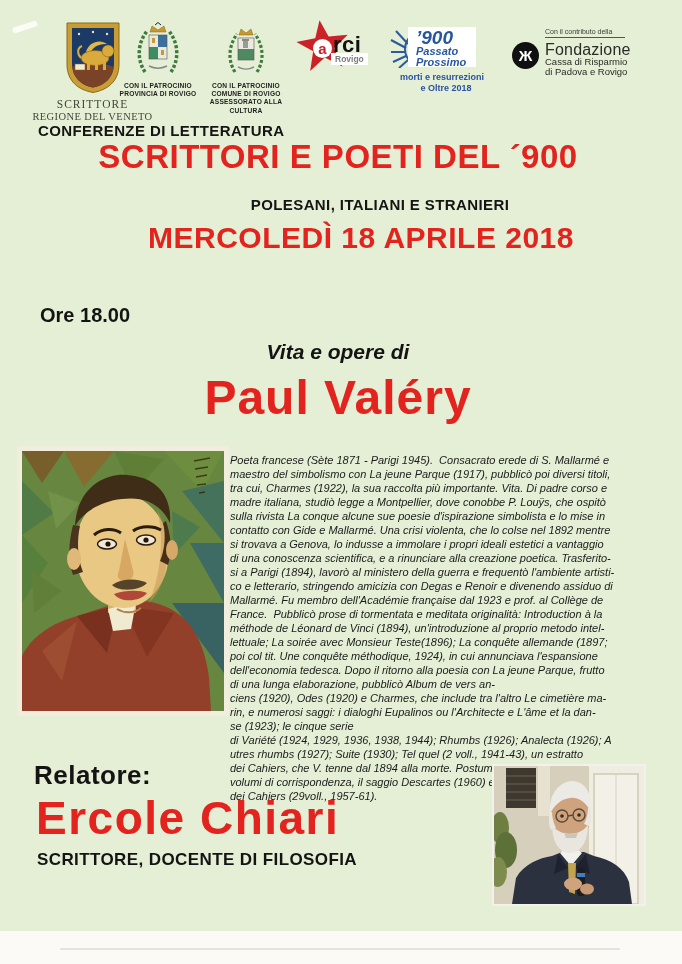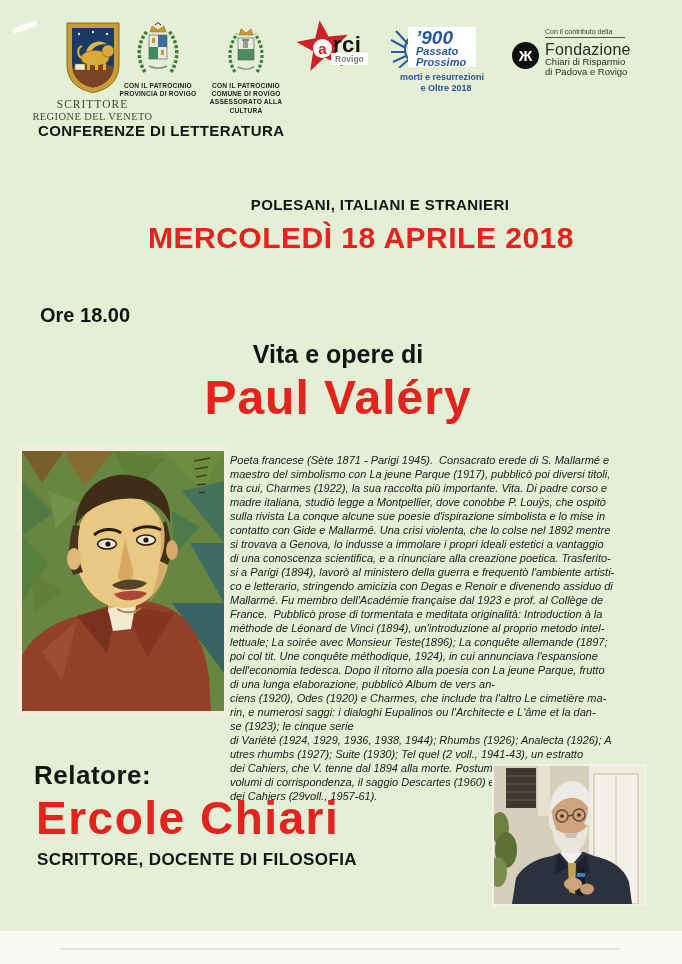--- a/index.html
+++ b/index.html
@@ -21,21 +21,21 @@
   .fond-pre{font-size:7px;color:#3c3c38;border-bottom:1.2px solid #55554e;padding-bottom:2px;width:80px;}
   .fond-circle{width:27px;height:27px;border-radius:50%;background:#101010;color:#fff;text-align:center;line-height:27px;font-size:15px;font-weight:700;}
   .fond-name{font-size:16px;color:#2b2b27;letter-spacing:.2px;}
   .fond-sub{font-size:9.5px;color:#2b2b27;line-height:1.1;}
   
   .kicker{font-size:15px;font-weight:900;letter-spacing:.4px;}
   .title{width:676px;font-size:33px;letter-spacing:.5px;}
   .subtitle{width:676px;font-size:15px;letter-spacing:.4px;}
   .date{width:676px;font-size:30px;letter-spacing:.5px;}
   .venue,.time{font-size:20px;font-weight:800;}
-  .leadin{width:676px;font-size:25px;font-weight:800;}
+  .leadin{width:676px;font-size:21px;font-weight:800;font-style:italic;}
   .author{width:676px;font-size:48px;letter-spacing:1px;}
   .bio{font-size:11px;line-height:14px;color:#1b1b1b;white-space:pre;font-style:italic;}
   .speaker-label{font-size:26px;letter-spacing:.5px;}
   .speaker-name{font-size:46px;letter-spacing:1.5px;}
   .speaker-role{font-size:17px;letter-spacing:.4px;}
   .portrait-frame{border:5px solid #f1eedd;width:202px;height:260px;background:#6b8a3f;}
   .photo-frame{border:2px solid #f2f2ea;width:150px;height:138px;background:#ded8c6;}
   .scratch{width:26px;height:6px;background:#fdfdf9;border-radius:3px;transform:rotate(-18deg);opacity:.9;}
   .shadowline{width:560px;height:2px;background:#e6e4da;border-radius:2px;}
 </style>
@@ -129,25 +129,26 @@
       <div style="font-size:11px;">Prossimo</div>
     </div>
     <div class="abs nove-sub" style="left:0;top:48px;width:104px;text-align:center;">morti e resurrezioni</div>
     <div class="abs nove-sub" style="left:4px;top:59px;width:104px;text-align:center;">e Oltre 2018</div>
   </div>
 
   <div class="abs" style="left:512px;top:26px;width:160px;">
     <div class="abs fond-pre" style="left:33px;top:2px;">Con il contributo della</div>
     <div class="abs fond-circle" style="left:0px;top:16px;">Ж</div>
     <div class="abs fond-name" style="left:33px;top:15px;">Fondazione</div>
-    <div class="abs fond-sub" style="left:33px;top:31px;">Chiari di Risparmio</div>
+    <div class="abs fond-sub" style="left:33px;top:31px;">Cassa di Risparmio</div>
     <div class="abs fond-sub" style="left:33px;top:41px;">di Padova e Rovigo</div>
   </div>
 
   <div class="abs ink kicker" style="left:38px;top:122px;">CONFERENZE DI LETTERATURA</div>
+  <div class="abs red hv center title" style="left:0;top:138px;">SCRITTORI E POETI DEL ´900</div>
   <div class="abs ink hv center subtitle" style="left:0;top:196px;margin-left:42px;">POLESANI, ITALIANI E STRANIERI</div>
   <div class="abs red hv center date" style="left:0;top:221px;padding-left:23px;">MERCOLEDÌ 18 APRILE 2018</div>
   <div class="abs ink time" style="left:40px;top:304px;">Ore 18.00</div>
   <div class="abs ink center leadin" style="left:0;top:340px;">Vita e opere di</div>
   <div class="abs red hv center author" style="left:0;top:370px;">Paul Valéry</div>
 
   <div class="abs portrait-frame" style="left:17px;top:446px;">
     <svg width="202" height="260" viewBox="0 0 202 260">
       <rect width="202" height="260" fill="#678740"></rect>
       <g opacity="0.9">

